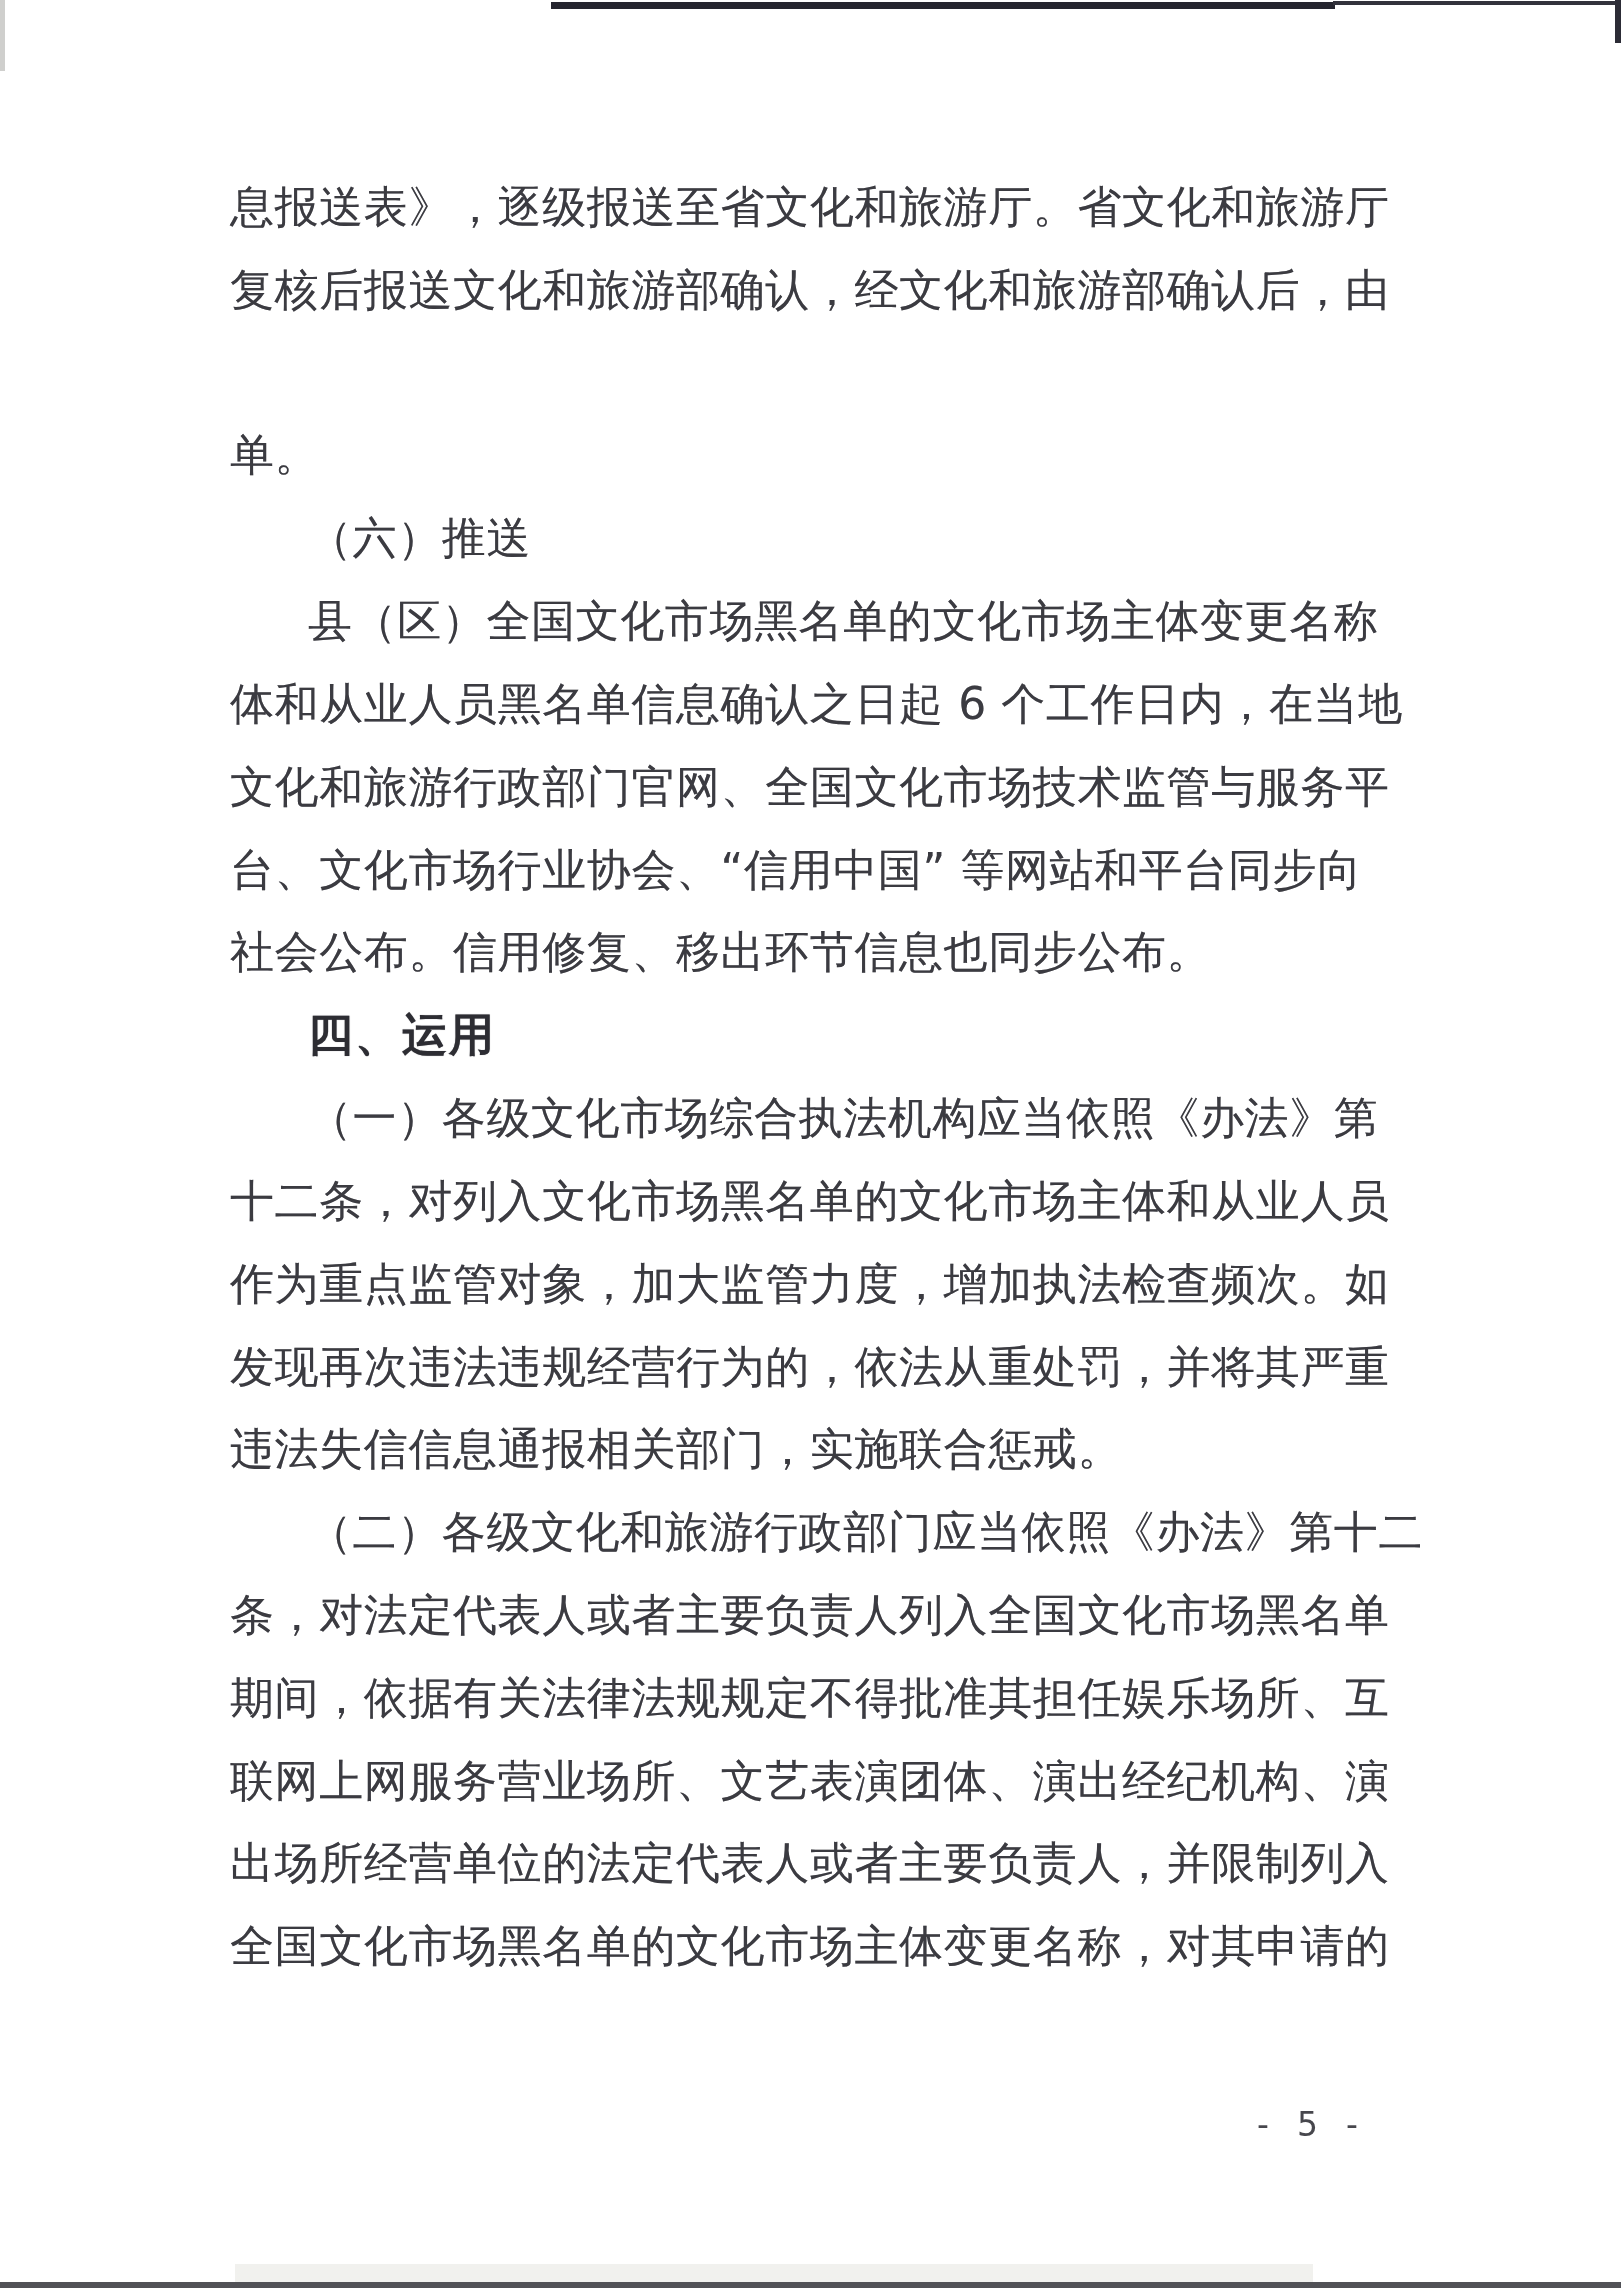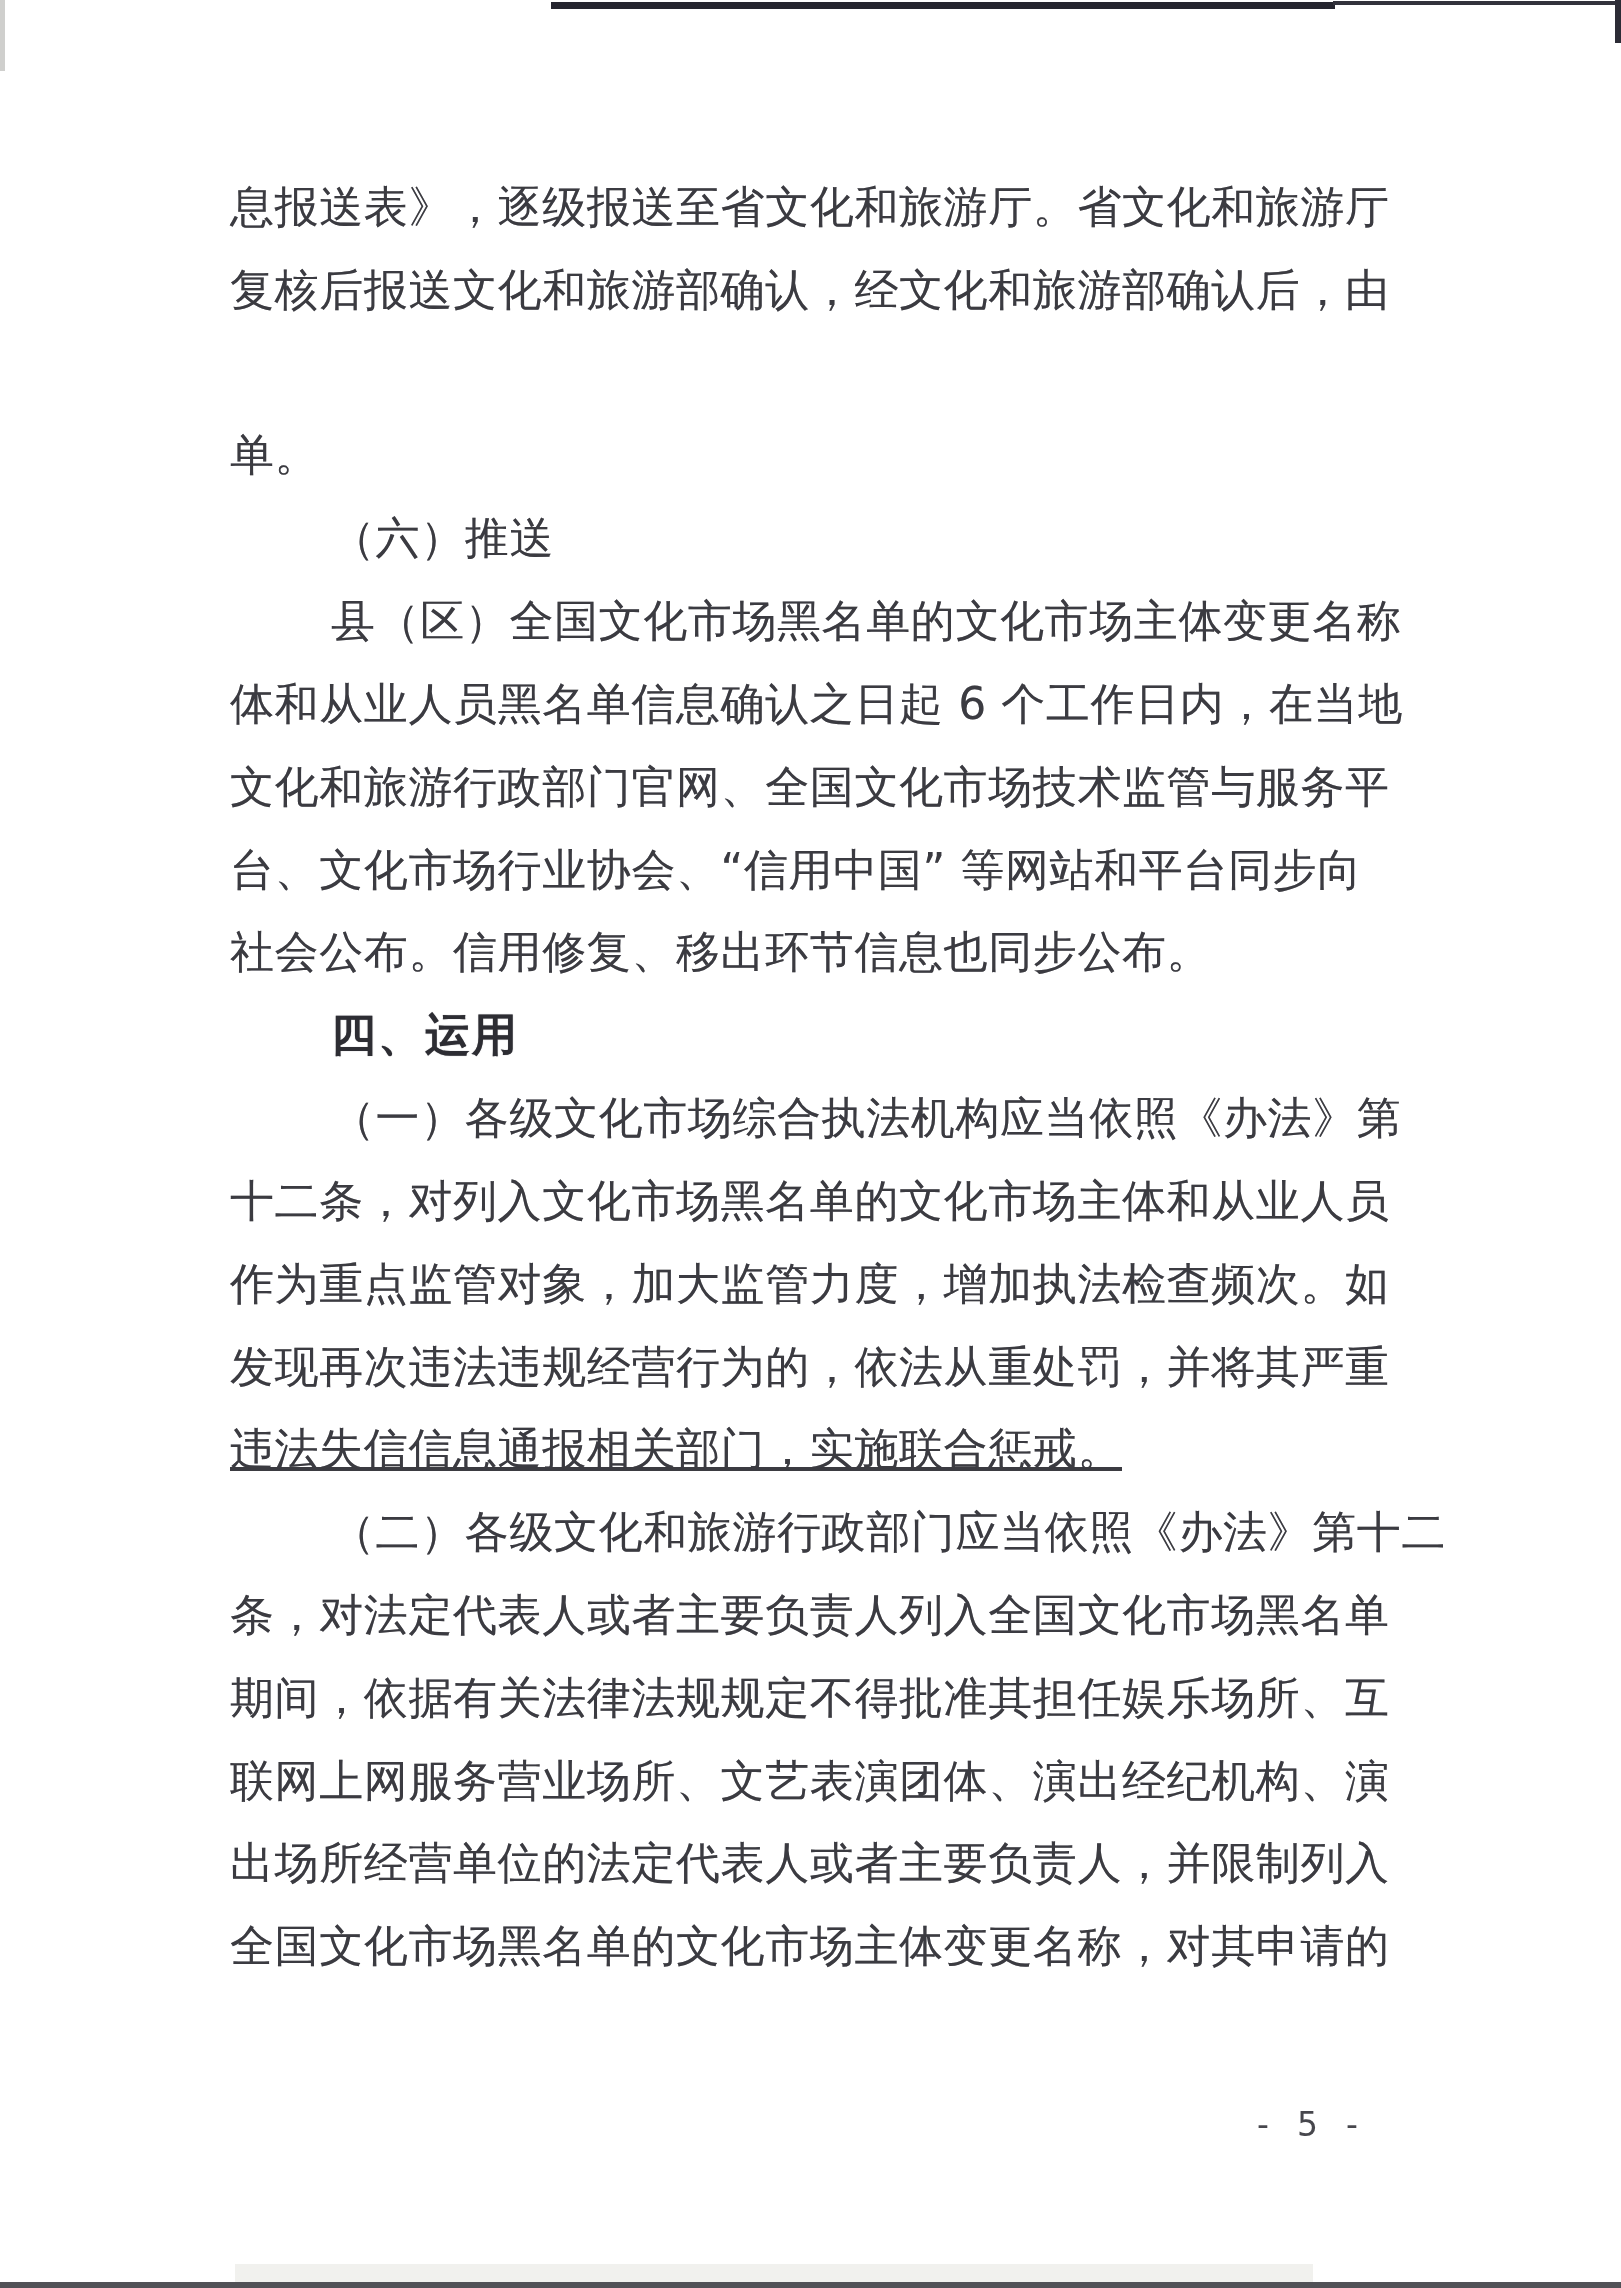--- a/index.html
+++ b/index.html
@@ -53,21 +53,21 @@
   .line {
     position: absolute;
     left: 0;
     white-space: nowrap;
     font-size: 44px;
     line-height: 51px;
     letter-spacing: 0.6px;
     color: #3b3b41;
     text-shadow: 0 0 0.6px rgba(60,60,66,0.45);
   }
-  .line.indent { left: 101px; }
+  .line.indent { left: 78px; }
   .line.heading {
     font-weight: 700;
     font-size: 45px;
     color: #2d2d33;
     letter-spacing: 2px;
     text-shadow: 0 0 0.8px rgba(40,40,46,0.6);
   }
   .page-number {
     position: absolute;
     left: 1257px;
@@ -95,21 +95,21 @@
       <div class="line indent" style="top: 414px;">县（区）全国文化市场黑名单的文化市场主体变更名称</div>
       <div class="line" style="top: 497px;">体和从业人员黑名单信息确认之日起 6 个工作日内，在当地</div>
       <div class="line" style="top: 580px;">文化和旅游行政部门官网、全国文化市场技术监管与服务平</div>
       <div class="line" style="top: 745px;">社会公布。信用修复、移出环节信息也同步公布。</div>
       <div class="line" style="top: 663px;">台、文化市场行业协会、“信用中国” 等网站和平台同步向</div>
       <div class="line indent heading" style="top: 828px;">四、运用</div>
       <div class="line indent" style="top: 911px;">（一）各级文化市场综合执法机构应当依照《办法》第</div>
       <div class="line" style="top: 994px;">十二条，对列入文化市场黑名单的文化市场主体和从业人员</div>
       <div class="line" style="top: 1077px;">作为重点监管对象，加大监管力度，增加执法检查频次。如</div>
       <div class="line" style="top: 1160px;">发现再次违法违规经营行为的，依法从重处罚，并将其严重</div>
-      <div class="line" style="top: 1242px; text-decoration: underline;">违法失信信息通报相关部门，实施联合惩戒。</div>
+      <div class="line" style="top: 1242px;">违法失信信息通报相关部门，实施联合惩戒。</div>
       <div class="line indent" style="top: 1325px;">（二）各级文化和旅游行政部门应当依照《办法》第十二</div>
       <div class="line" style="top: 1408px;">条，对法定代表人或者主要负责人列入全国文化市场黑名单</div>
       <div class="line" style="top: 1491px;">期间，依据有关法律法规规定不得批准其担任娱乐场所、互</div>
       <div class="line" style="top: 1574px;">联网上网服务营业场所、文艺表演团体、演出经纪机构、演</div>
       <div class="line" style="top: 1656px;">出场所经营单位的法定代表人或者主要负责人，并限制列入</div>
       <div class="line" style="top: 1739px;">全国文化市场黑名单的文化市场主体变更名称，对其申请的</div>
     </div>
 
   <div class="page-number">- 5 -</div>
 

